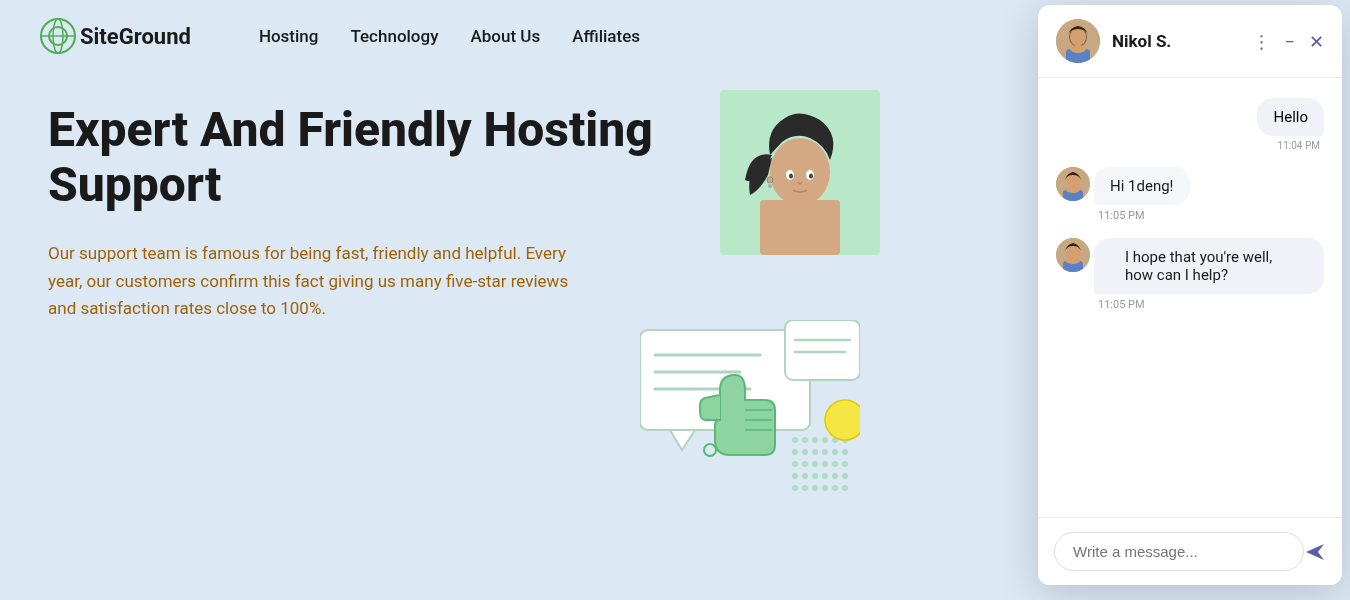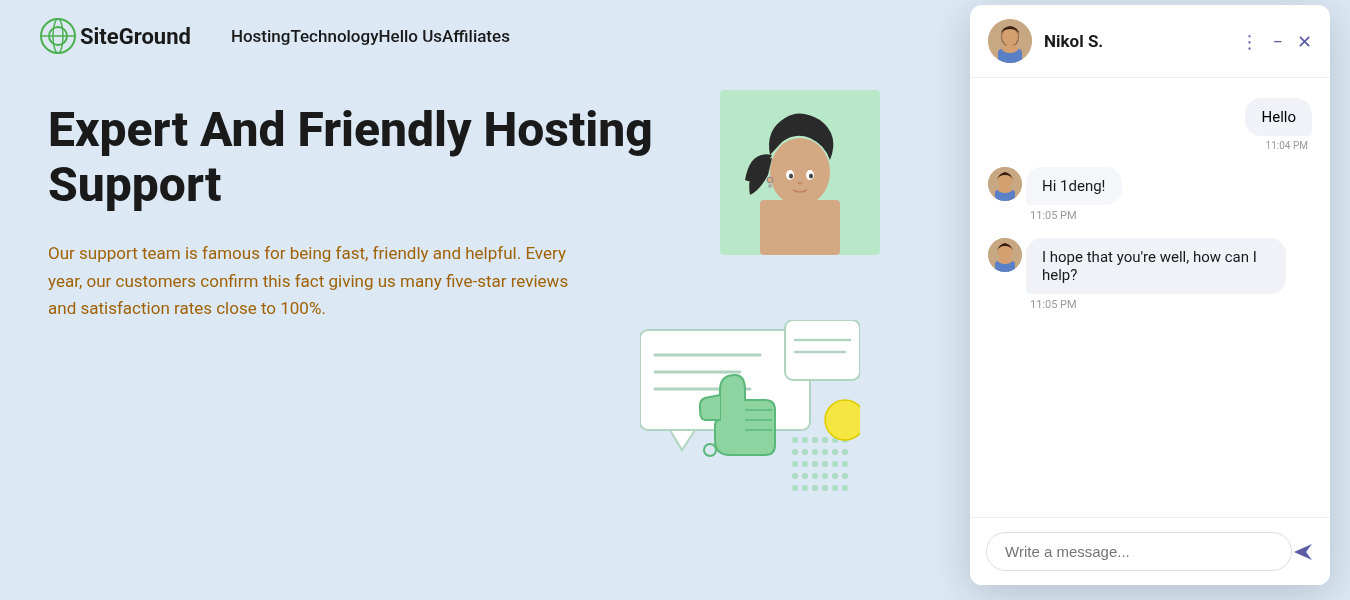--- a/index.html
+++ b/index.html
@@ -28,21 +28,23 @@
       font-weight: 700;
       color: #1a1a1a;
       text-decoration: none;
     }
     .logo-icon {
       width: 36px;
       height: 36px;
     }
     .nav-links {
       display: flex;
+      gap: 32px;
       list-style: none;
+      margin-left: 28px;
     }
     .nav-links li a {
       text-decoration: none;
       color: #1a1a1a;
       font-size: 17px;
       font-weight: 500;
     }
 
     
     .hero {
@@ -93,23 +95,23 @@
       position: absolute;
       top: 230px;
       left: 20px;
       width: 200px;
       height: 170px;
     }
 
     
     .chat-widget {
       position: absolute;
-      right: 20px;
+      right: 8px;
       top: 5px;
-      width: 360px;
+      width: 304px;
       height: 580px;
       background: #fff;
       border-radius: 12px;
       box-shadow: 0 8px 40px rgba(0,0,0,0.18);
       display: flex;
       flex-direction: column;
       overflow: hidden;
       justify-content: space-between;
     }
 
@@ -198,21 +200,21 @@
     }
     .msg-time-left {
       font-size: 11px;
       color: #999;
       padding-left: 4px;
     }
 
     .msg-bubble-left-wide {
       background: #f0f2f8;
       border-radius: 16px 16px 16px 4px;
-      padding: 10px 16px;
+      padding: 10px 31px;
       font-size: 15px;
       color: #1a1a1a;
       max-width: 260px;
     }
 
     .small-avatar {
       width: 34px;
       height: 34px;
       border-radius: 50%;
       background: #c8a882;
@@ -276,21 +278,21 @@
     <span>SiteGround</span>
   </a>
   <ul class="nav-links">
     <li>
       <a href="#">Hosting</a>
     </li>
     <li>
       <a href="#">Technology</a>
     </li>
     <li>
-      <a href="#">Hello Us</a>
+      <a href="#">About Us</a>
     </li>
     <li>
       <a href="#">Affiliates</a>
     </li>
   </ul>
 </nav>
 
 <section class="hero">
   <h1>Expert And Friendly Hosting Support</h1>
   <p>Our support team is famous for being fast, friendly and helpful. Every year, our customers confirm this fact giving us many five-star reviews and satisfaction rates close to 100%.</p>

